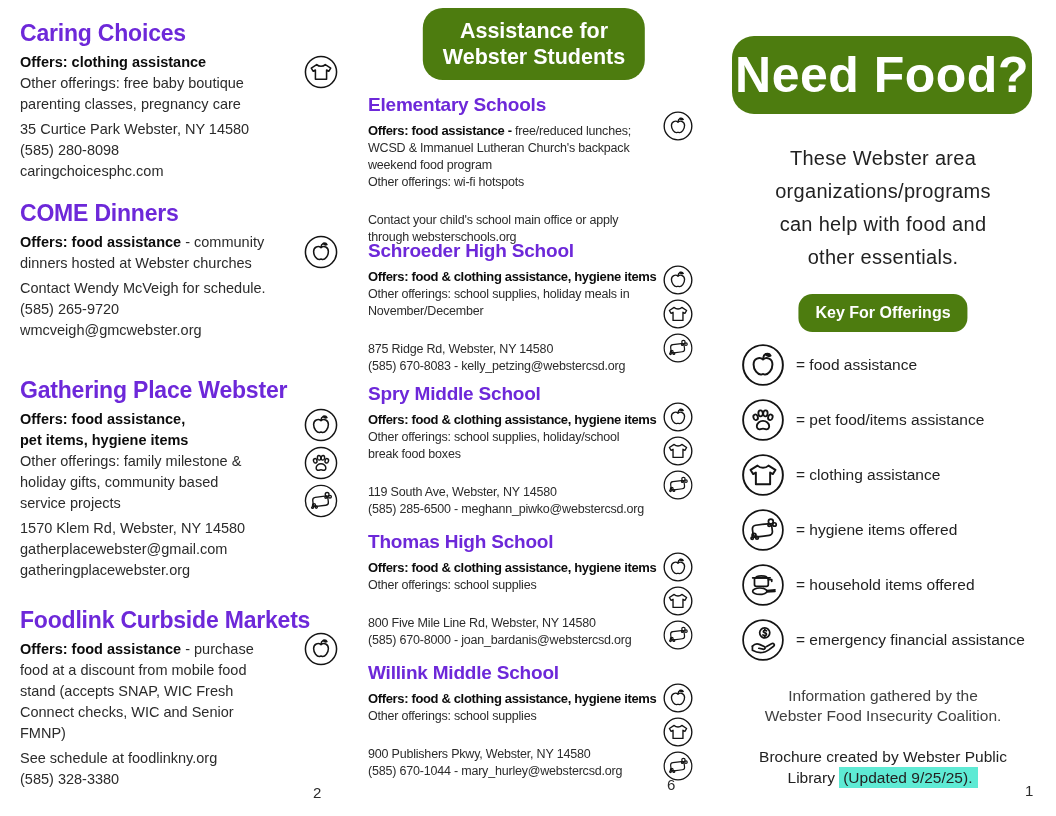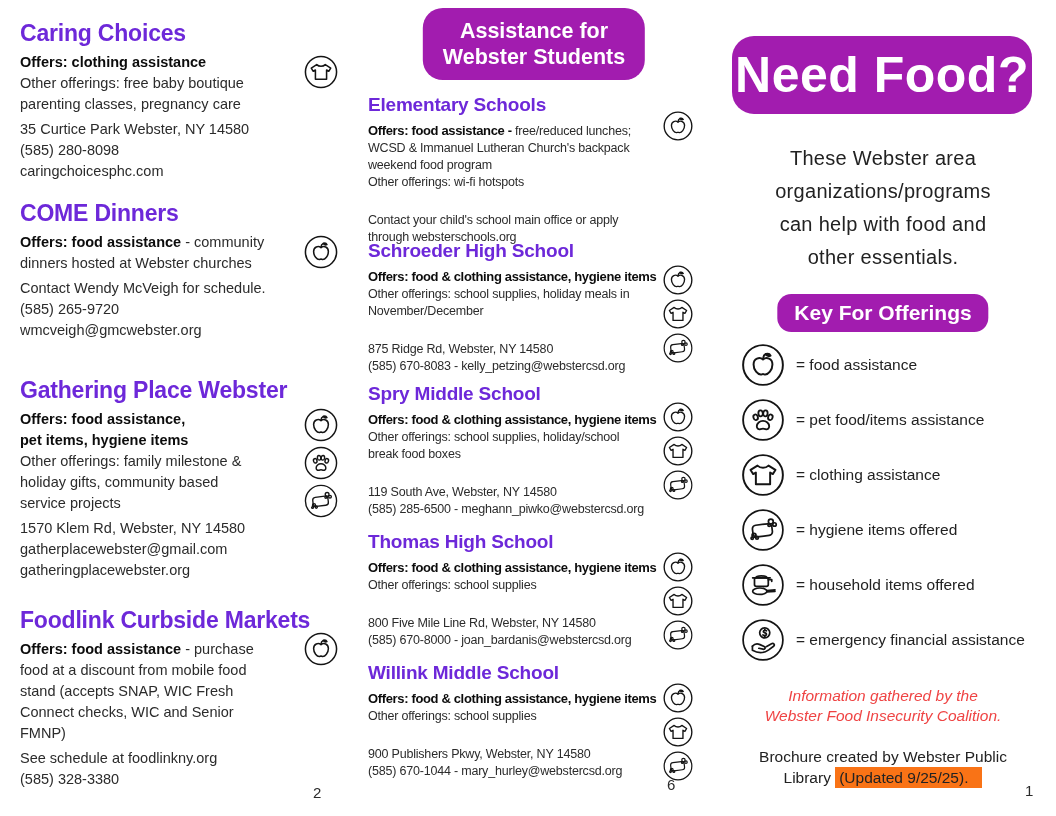--- a/index.html
+++ b/index.html
@@ -20,43 +20,43 @@
   b.offers{color:#0c0c0c;white-space:pre;}
   .col-mid b.offers{font-size:13px;letter-spacing:-0.35px;}
   .contact{margin-top:4px;}
   .col-mid .contact{margin-top:21px;}
 
   .icon-stack{position:absolute;display:flex;flex-direction:column;gap:2px;}
   .col-left .icon-stack{left:283px;width:36px;}
   .col-mid .icon-stack{left:294px;width:32px;}
   .icon-stack svg{width:100%;height:auto;display:block;}
 
-  .badge{background:#a21caf;color:#ffffff;font-weight:800;text-align:center;}
+  .badge{background:#4d7c0f;color:#ffffff;font-weight:800;text-align:center;}
   .mid-badge{position:absolute;top:8px;left:50%;transform:translateX(-50%);
              padding:10px 20px;border-radius:20px;font-size:21.5px;line-height:26px;
              white-space:pre-line;width:max-content;}
   .need-badge{position:absolute;top:36px;left:8px;right:10px;height:78px;border-radius:22px;
               font-size:50px;line-height:78px;letter-spacing:0.5px;}
   .key-badge{position:absolute;top:294px;left:50%;transform:translateX(-50%);
-             padding:7px 17px;border-radius:14px;font-size:21px;line-height:24px;
+             padding:7px 17px;border-radius:14px;font-size:16px;line-height:24px;
              width:max-content;white-space:nowrap;}
 
   .intro{position:absolute;top:130px;left:0;right:0;margin:12px;text-align:center;
          font-size:20px;line-height:33px;letter-spacing:0.3px;color:#222;white-space:pre-line;}
   .key-list{position:absolute;top:342px;left:16px;right:4px;display:flex;flex-direction:column;gap:9px;}
   .key-row{display:flex;align-items:center;gap:10px;height:46px;}
   .icon-cell{width:46px;height:46px;flex:0 0 46px;}
   .icon-cell svg{width:100%;height:100%;display:block;}
   .key-label{font-size:15.5px;color:#222;white-space:nowrap;}
 
   .footer-info{position:absolute;top:686px;left:0;right:0;margin:0;text-align:center;
-               font-size:15.5px;line-height:20px;color:#ef4444;white-space:pre-line;font-style:italic;}
+               font-size:15.5px;line-height:20px;color:#404040;white-space:pre-line;}
   .footer-brochure{position:absolute;top:746px;left:0;right:0;margin:0;text-align:center;
                font-size:15.5px;line-height:21px;color:#222;white-space:pre-line;}
-  .hl{background:#f97316;padding:2px 14px 2px 4px;}
+  .hl{background:#5eead4;padding:2px 6px 2px 4px;}
 
   .page-num{position:absolute;font-size:15px;color:#2b2b2b;}
 </style>
 </head>
 <body>
 
 <svg width="0" height="0" style="position:absolute" aria-hidden="true">
   <defs>
     <g id="apple-icon" fill="none" stroke="#141414" stroke-width="1.7" stroke-linecap="round" stroke-linejoin="round">
       <circle cx="20" cy="20" r="17.3"></circle>

